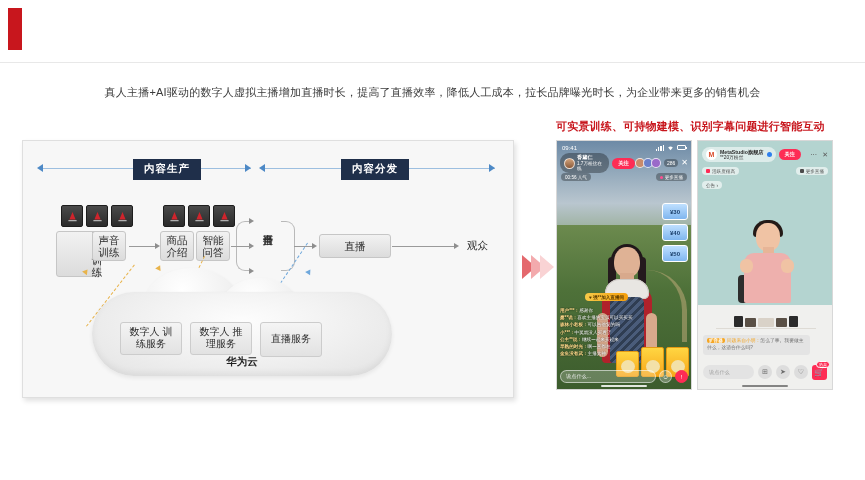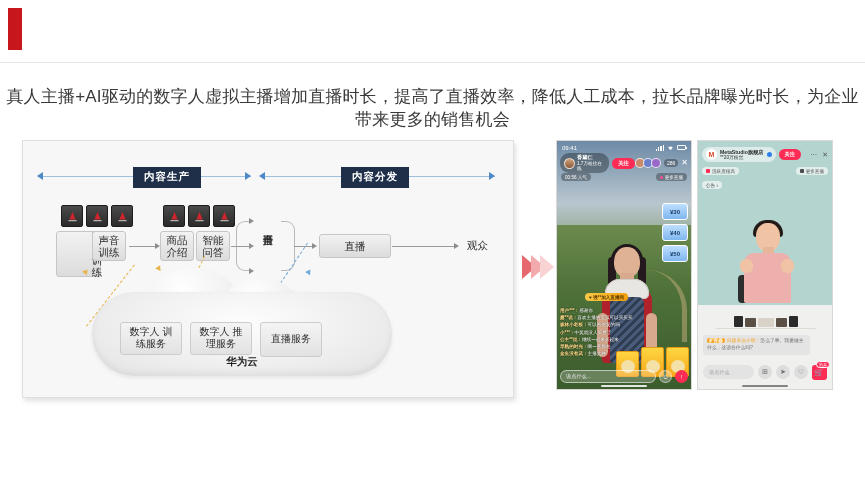--- a/index.html
+++ b/index.html
@@ -35,33 +35,33 @@
   .logo-sub {
     font-size: 5.2px; color: #6b6b6b; letter-spacing: .2px;
     margin-top: 2px; font-weight: bold;
   }
   .header-rule {
     position: absolute; left: 0; top: 62px; width: 865px; height: 1px;
     background: #e8e8e8;
   }
   .subtitle {
     position: absolute; left: 0; top: 85px; width: 865px;
-    text-align: center; font-size: 17px; color: #3a3a3a;
+    text-align: center; font-size: 11px; color: #3a3a3a;
     letter-spacing: .2px;
   }
 
   
   .diagram-card {
     position: absolute; left: 22px; top: 140px;
     width: 492px; height: 258px;
     background: #f7f7f7;
     border: 1px solid #dfdfdf;
     box-shadow: 2px 3px 5px rgba(0,0,0,.12);
   }
-  .phase-row { position: absolute; left: 0; top: 26px; width: 492px; height: 20px; }
+  .phase-row { position: absolute; left: 0; top: 18px; width: 492px; height: 20px; }
   .phase-line {
     position: absolute; top: 9px; height: 1px; background: #9dbfe0;
   }
   .phase-line.a { left: 18px; width: 210px; }
   .phase-line.b { left: 240px; width: 232px; }
   .arrow-tri {
     position: absolute; top: 5px; width: 0; height: 0;
     border-top: 4px solid transparent; border-bottom: 4px solid transparent;
   }
   .arrow-tri.left  { border-right: 6px solid #4d89c6; }
@@ -491,20 +491,21 @@
   </div>
 
   <div class="chevron">
     <svg width="34" height="34" viewBox="0 0 34 34">
       <path d="M2 5 L16 17 L2 29 Z" fill="#e4686d"></path>
       <path d="M11 5 L25 17 L11 29 Z" fill="#f3aaad"></path>
       <path d="M20 5 L34 17 L20 29 Z" fill="#f9d3d4"></path>
     </svg>
   </div>
 
+  <div class="right-heading">可实景训练、可持物建模、识别字幕问题进行智能互动</div>
 
   <div class="phone left">
     <div class="sky"></div>
     <div class="hills"></div>
     <div class="road"></div>
 
     <div class="ph-statusbar">
       <span>09:41</span>
       <span class="status-icons">
         <span class="bars">

